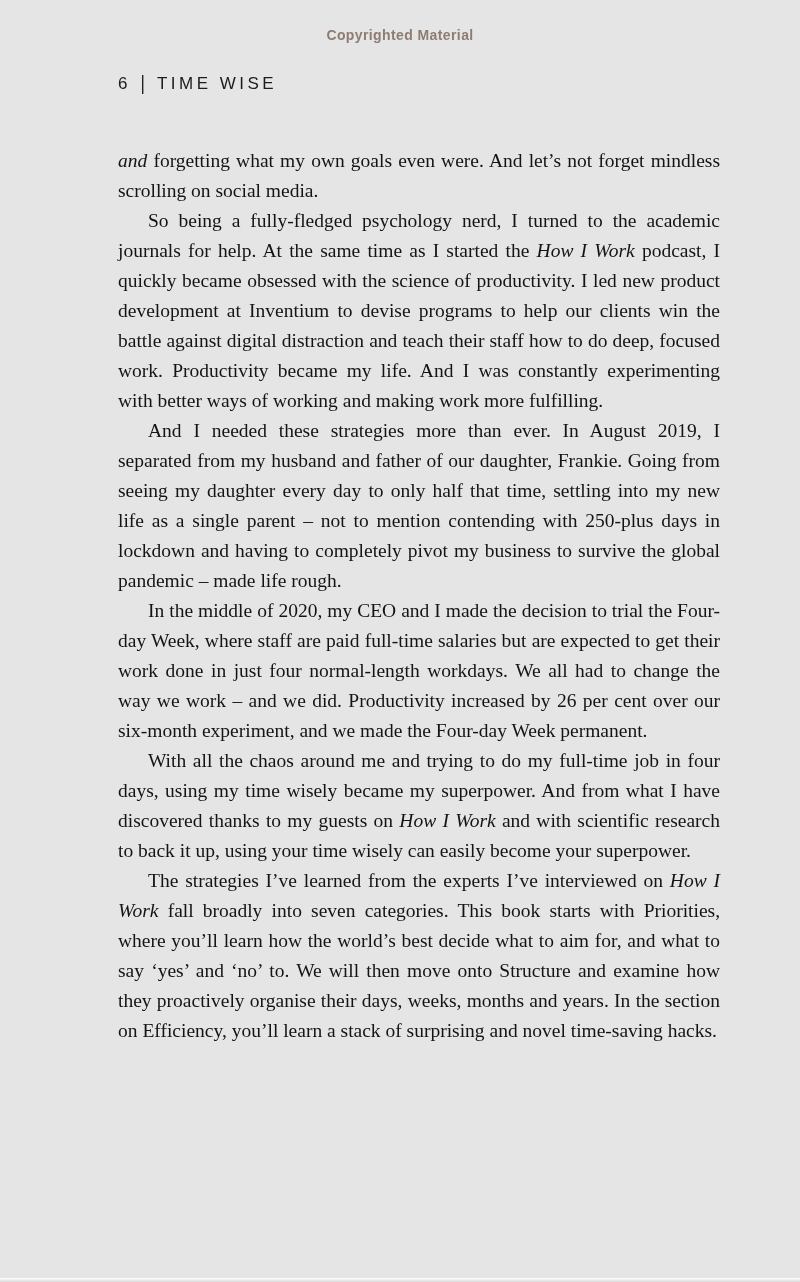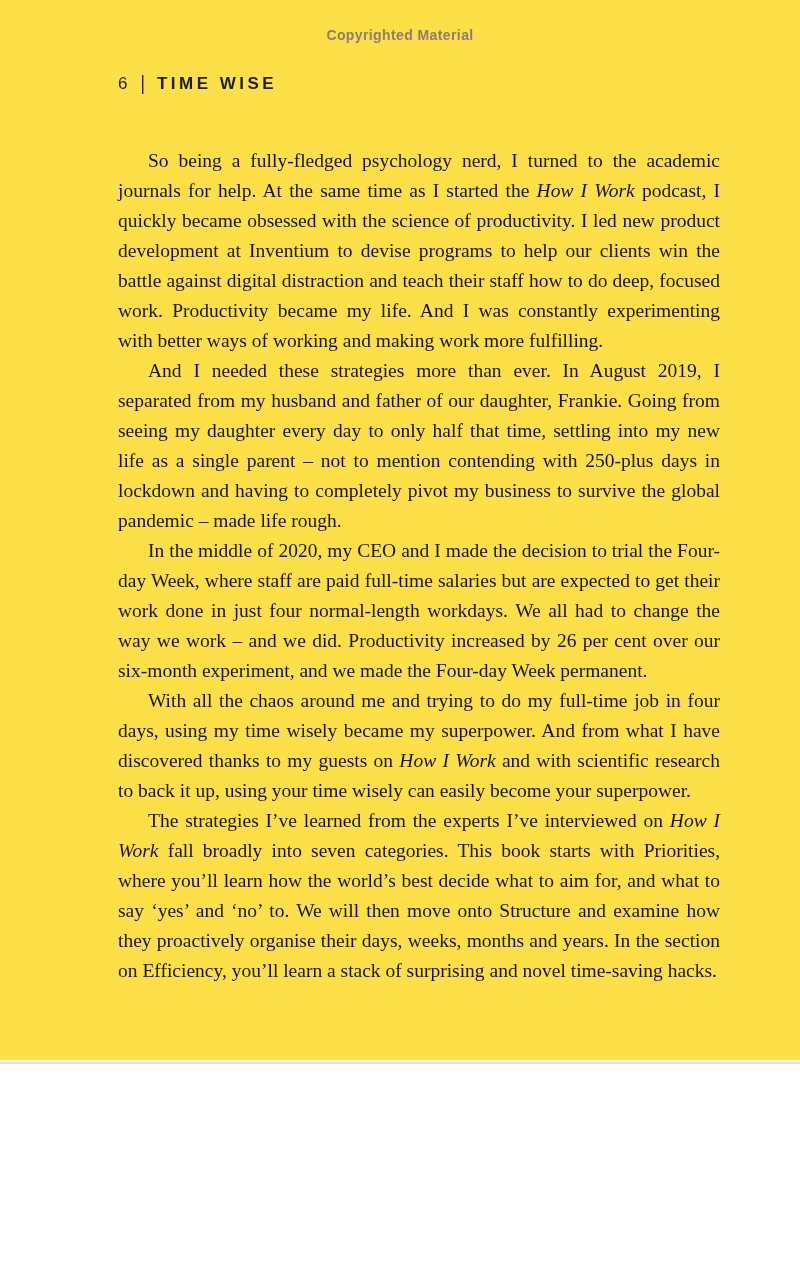--- a/index.html
+++ b/index.html
@@ -4,22 +4,22 @@
 <style>
   * { margin: 0; padding: 0; box-sizing: border-box; }
 
   html, body {
     background: #ffffff;
   }
 
   .page {
     position: relative;
     width: 800px;
-    height: 1064px;
-    background: #fde047;
+    height: 1282px;
+    background: #e5e5e5;
     overflow: hidden;
     font-family: "Liberation Serif", serif;
   }
 
   .copyright {
     position: absolute;
     left: 0;
     width: 100%;
     text-align: center;
     font-family: "Liberation Sans", sans-serif;
@@ -46,21 +46,21 @@
   }
   .header .sep {
     font-weight: 400;
     margin-right: 12px;
     color: #1c1c1c;
     transform: scaleY(1.15);
     display: inline-block;
   }
   .header .title {
     letter-spacing: 3.5px;
-    font-weight: 700;
+    font-weight: 400;
   }
 
   .body-text {
     position: absolute;
     left: 118px;
     top: 146px;
     width: 602px;
     font-family: "Liberation Serif", serif;
     font-size: 19.5px;
     line-height: 30px;
@@ -90,20 +90,21 @@
 
   <div class="copyright top">Copyrighted Material</div>
 
   <div class="header">
     <span class="page-num">6</span>
     <span class="sep">|</span>
     <span class="title">TIME WISE</span>
   </div>
 
   <div class="body-text">
+      <p><span class="italic">and</span><span> forgetting what my own goals even were. And let’s not forget mindless scrolling on social media.</span></p>
       <p class="indent"><span>So being a fully-fledged psychology nerd, I turned to the academic journals for help. At the same time as I started the </span><span class="italic">How I Work</span><span> podcast, I quickly became obsessed with the science of productivity. I led new product development at Inventium to devise programs to help our clients win the battle against digital distraction and teach their staff how to do deep, focused work. Productivity became my life. And I was constantly experimenting with better ways of working and making work more fulfilling.</span></p>
       <p class="indent"><span>And I needed these strategies more than ever. In August 2019, I separated from my husband and father of our daughter, Frankie. Going from seeing my daughter every day to only half that time, settling into my new life as a single parent – not to mention contending with 250-plus days in lockdown and having to completely pivot my business to survive the global pandemic – made life rough.</span></p>
       <p class="indent"><span>In the middle of 2020, my CEO and I made the decision to trial the Four-day Week, where staff are paid full-time salaries but are expected to get their work done in just four normal-length workdays. We all had to change the way we work – and we did. Productivity increased by 26 per cent over our six-month experiment, and we made the Four-day Week permanent.</span></p>
       <p class="indent"><span>With all the chaos around me and trying to do my full-time job in four days, using my time wisely became my superpower. And from what I have discovered thanks to my guests on </span><span class="italic">How I Work</span><span> and with scientific research to back it up, using your time wisely can easily become your superpower.</span></p>
       <p class="indent"><span>The strategies I’ve learned from the experts I’ve interviewed on </span><span class="italic">How I Work</span><span> fall broadly into seven categories. This book starts with </span><span class="bold">Priorities</span><span>, where you’ll learn how the world’s best decide what to aim for, and what to say ‘yes’ and ‘no’ to. We will then move onto </span><span class="bold">Structure</span><span> and examine how they proactively organise their days, weeks, months and years. In the section on </span><span class="bold">Efficiency</span><span>, you’ll learn a stack of surprising and novel time-saving hacks.</span></p>
     </div>
 
   <div class="page-edge"></div>
 
 </div>

